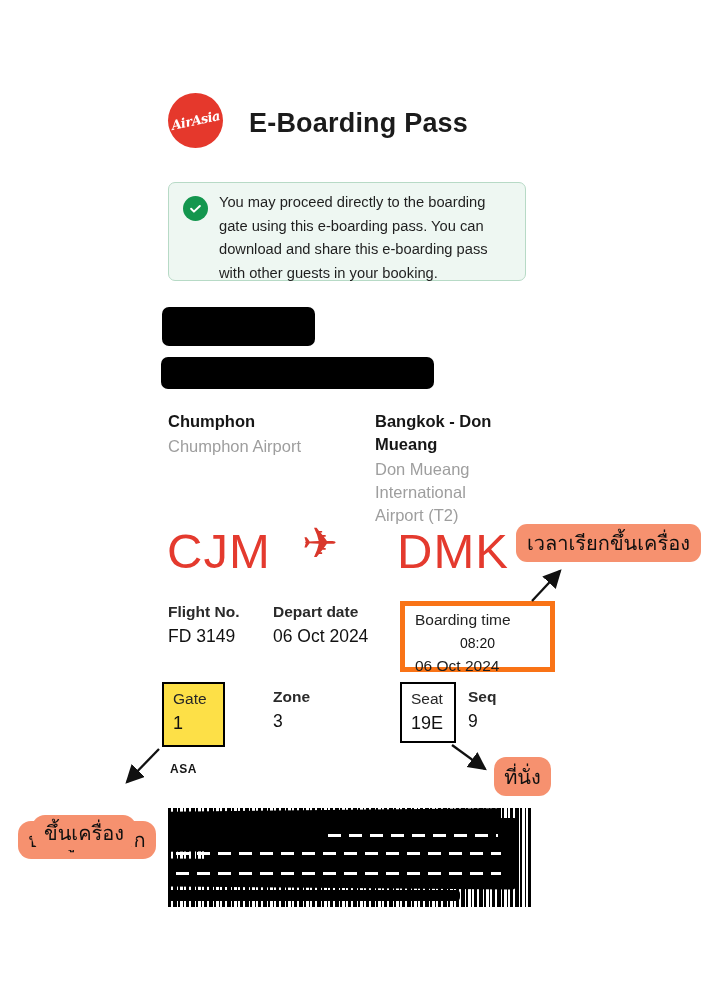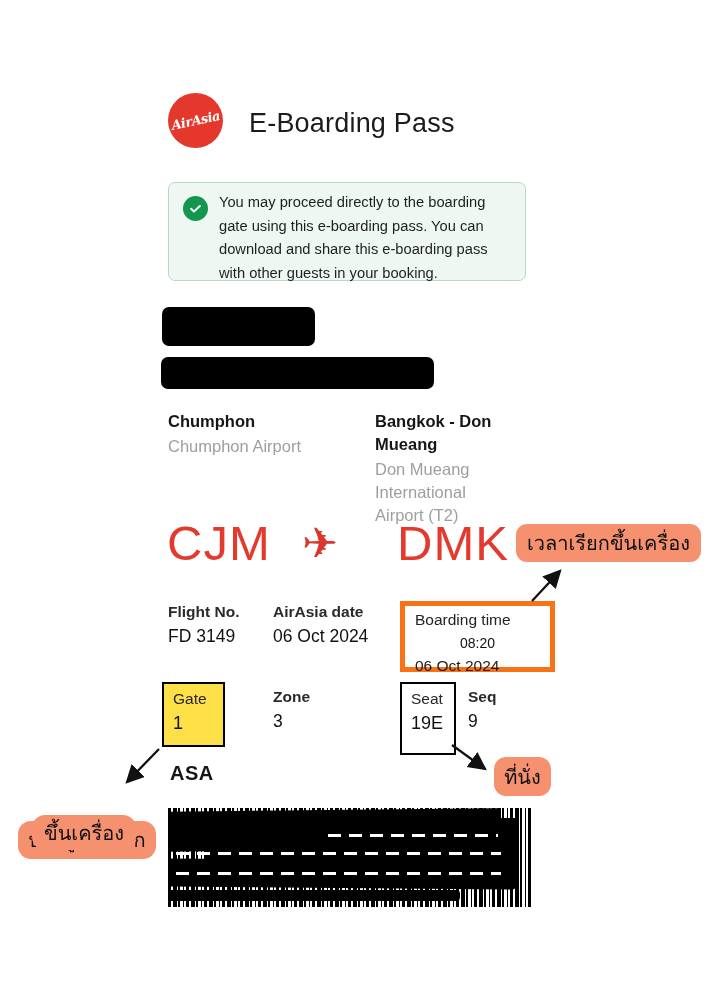--- a/index.html
+++ b/index.html
@@ -11,21 +11,21 @@
   
   .logo{
     position:absolute;left:168px;top:93px;width:55px;height:55px;border-radius:50%;
     background:#e5382c;display:flex;align-items:center;justify-content:center;
   }
   .logo-text{
     color:#fff;font-style:italic;font-weight:bold;font-size:13px;letter-spacing:-0.5px;
     transform:rotate(-12deg);font-family:"DejaVu Serif","Liberation Serif",serif;
   }
   .title{
-    position:absolute;left:249px;top:108px;font-size:27px;font-weight:400;color:#1b1b1b;
+    position:absolute;left:249px;top:108px;font-size:27px;font-weight:700;color:#1b1b1b;
     letter-spacing:0.2px;
   }
 
   
   .notice{
     position:absolute;left:168px;top:182px;width:358px;height:99px;box-sizing:border-box;
     background:#eef7f2;border:1px solid #b7dac6;border-radius:7px;
   }
   .notice-check{
     position:absolute;left:14px;top:13px;width:25px;height:25px;border-radius:50%;
@@ -42,21 +42,21 @@
   .redact-1{left:162px;top:307px;width:153px;height:39px;}
   .redact-2{left:161px;top:357px;width:273px;height:32px;}
 
   
   .city{font-size:16.5px;font-weight:bold;color:#161616;line-height:23px;}
   .airport{font-size:16.5px;color:#9e9e9e;line-height:23px;margin-top:2px;}
   .origin-block{position:absolute;left:168px;top:410px;width:190px;}
   .dest-block{position:absolute;left:375px;top:410px;width:140px;}
 
   
-  .code{position:absolute;font-size:49px;font-weight:500;color:#e43a2e;letter-spacing:1px;}
+  .code{position:absolute;font-size:49px;font-weight:500;color:#e43a2e;letter-spacing:1px;margin-top:8px;}
   .code-origin{left:167px;top:515px;}
   .code-dest{left:397px;top:515px;}
   .plane{position:absolute;left:302px;top:518px;font-size:43px;color:#d9372b;
     font-family:"DejaVu Sans",sans-serif;}
 
   
   .pill{
     position:absolute;background:#f6916f;border-radius:11px;color:#101010;
     display:flex;align-items:center;justify-content:center;font-size:20px;line-height:1;
   }
@@ -73,26 +73,26 @@
     border:5px solid #f97316;padding:3px 10px 0 10px;background:#fff;
   }
   .bbox .l1{font-size:15.5px;font-weight:500;color:#222;line-height:22px;}
   .bbox .l2{font-size:14px;color:#111;line-height:24px;text-align:center;}
   .bbox .l3{font-size:15.5px;color:#1c1c1c;line-height:21px;}
   .gate-box{
     position:absolute;left:162px;top:682px;width:63px;height:65px;box-sizing:border-box;
     border:2px solid #000;padding:4px 0 0 9px;background:#fde047;
   }
   .seat-box{
-    position:absolute;left:400px;top:682px;width:56px;height:73px;box-sizing:border-box;
+    position:absolute;left:400px;top:682px;width:56px;height:61px;box-sizing:border-box;
     border:2px solid #000;padding:4px 0 0 9px;background:#fff;
   }
   .cell-label{font-size:15.5px;font-weight:500;color:#262626;line-height:22px;}
   .cell-value{font-size:18px;color:#111;line-height:26px;}
-  .asa{position:absolute;left:170px;top:762px;font-size:20px;font-weight:600;
+  .asa{position:absolute;left:170px;top:762px;font-size:12px;font-weight:600;
     letter-spacing:0.5px;color:#161616;}
 
   
   .arrows{position:absolute;left:0;top:0;width:707px;height:1000px;pointer-events:none;}
 
   
   .barcode{
     position:absolute;left:168px;top:808px;width:363px;height:99px;overflow:hidden;
     background:repeating-linear-gradient(90deg,
       #000 0px,#000 3px,#fff 3px,#fff 5px,#000 5px,#000 9px,
@@ -146,21 +146,21 @@
   <div class="plane">✈</div>
   <div class="code code-dest">DMK</div>
 
   <div class="pill pill-boarding">เวลาเรียกขึ้นเครื่อง</div>
   <div class="pill pill-gate1">ประตูทางออก</div>
   <div class="pill pill-gate2">ขึ้นเครื่อง</div>
   <div class="pill pill-seat">ที่นั่ง</div>
 
   <div class="flabel" style="left:168px;top:603px;">Flight No.</div>
   <div class="fvalue" style="left:168px;top:626px;">FD 3149</div>
-  <div class="flabel" style="left:273px;top:603px;">AirAsia date</div>
+  <div class="flabel" style="left:273px;top:603px;">Depart date</div>
   <div class="fvalue" style="left:273px;top:626px;">06 Oct 2024</div>
 
   <div class="bbox">
     <div class="l1">Boarding time</div>
     <div class="l2">08:20</div>
     <div class="l3">06 Oct 2024</div>
   </div>
 
   <div class="gate-box">
     <div class="cell-label">Gate</div>

